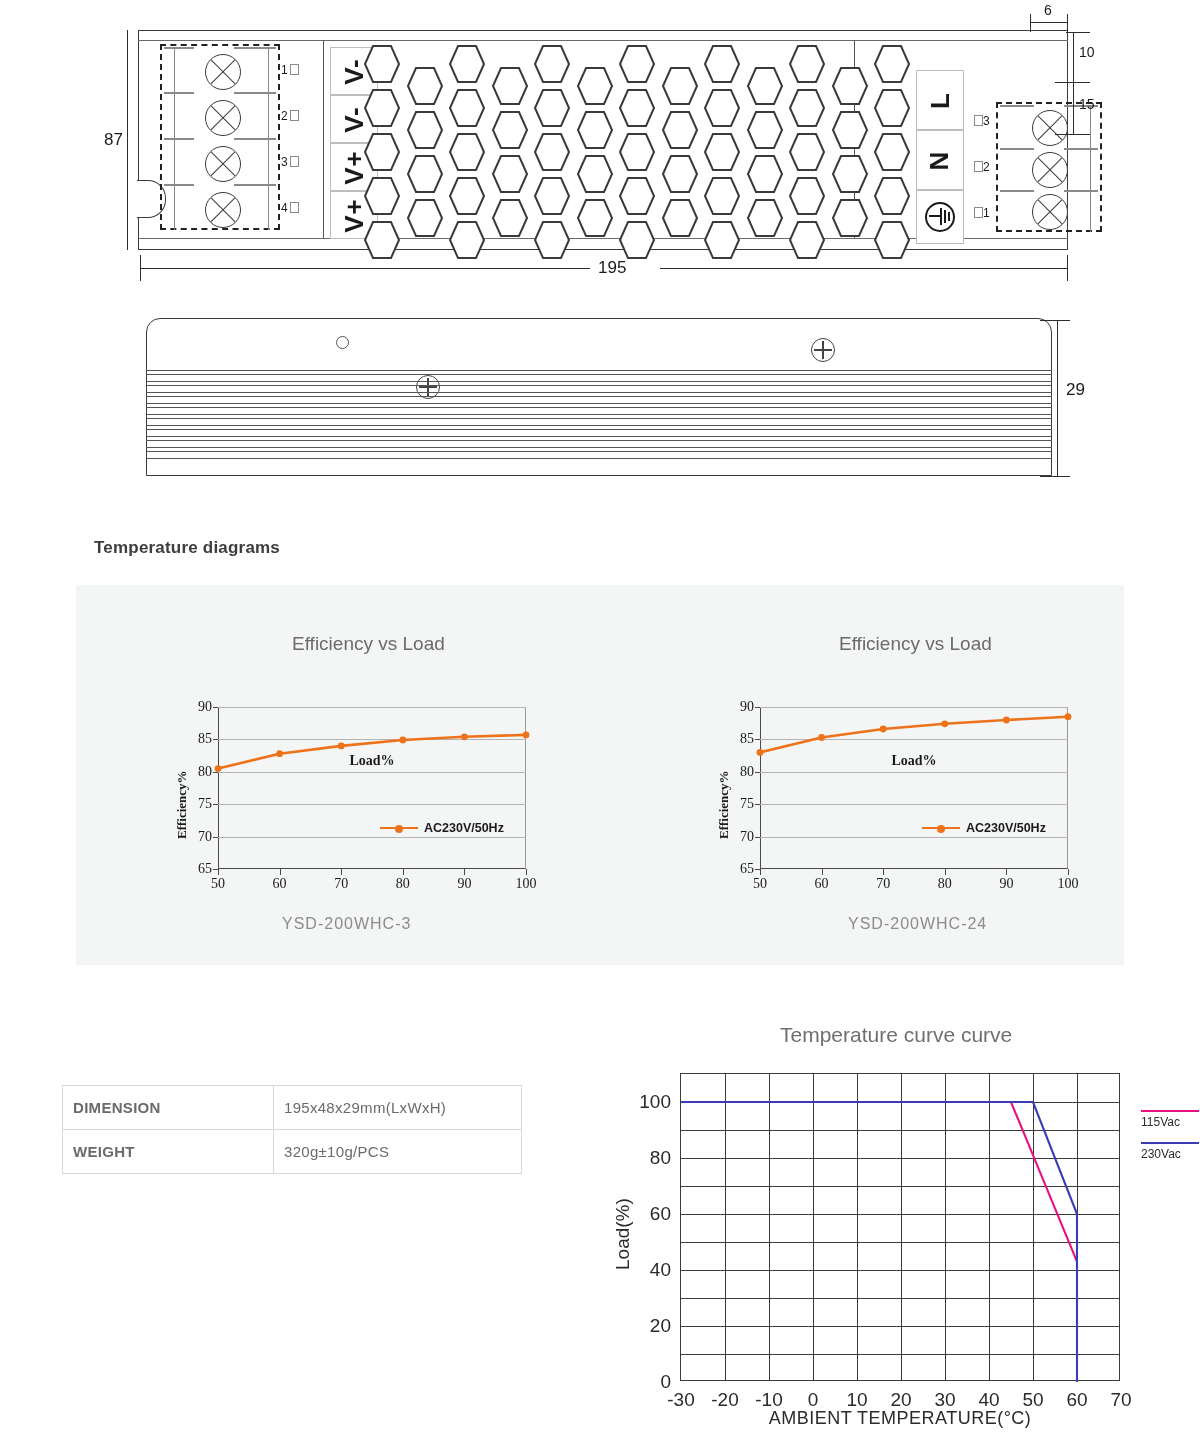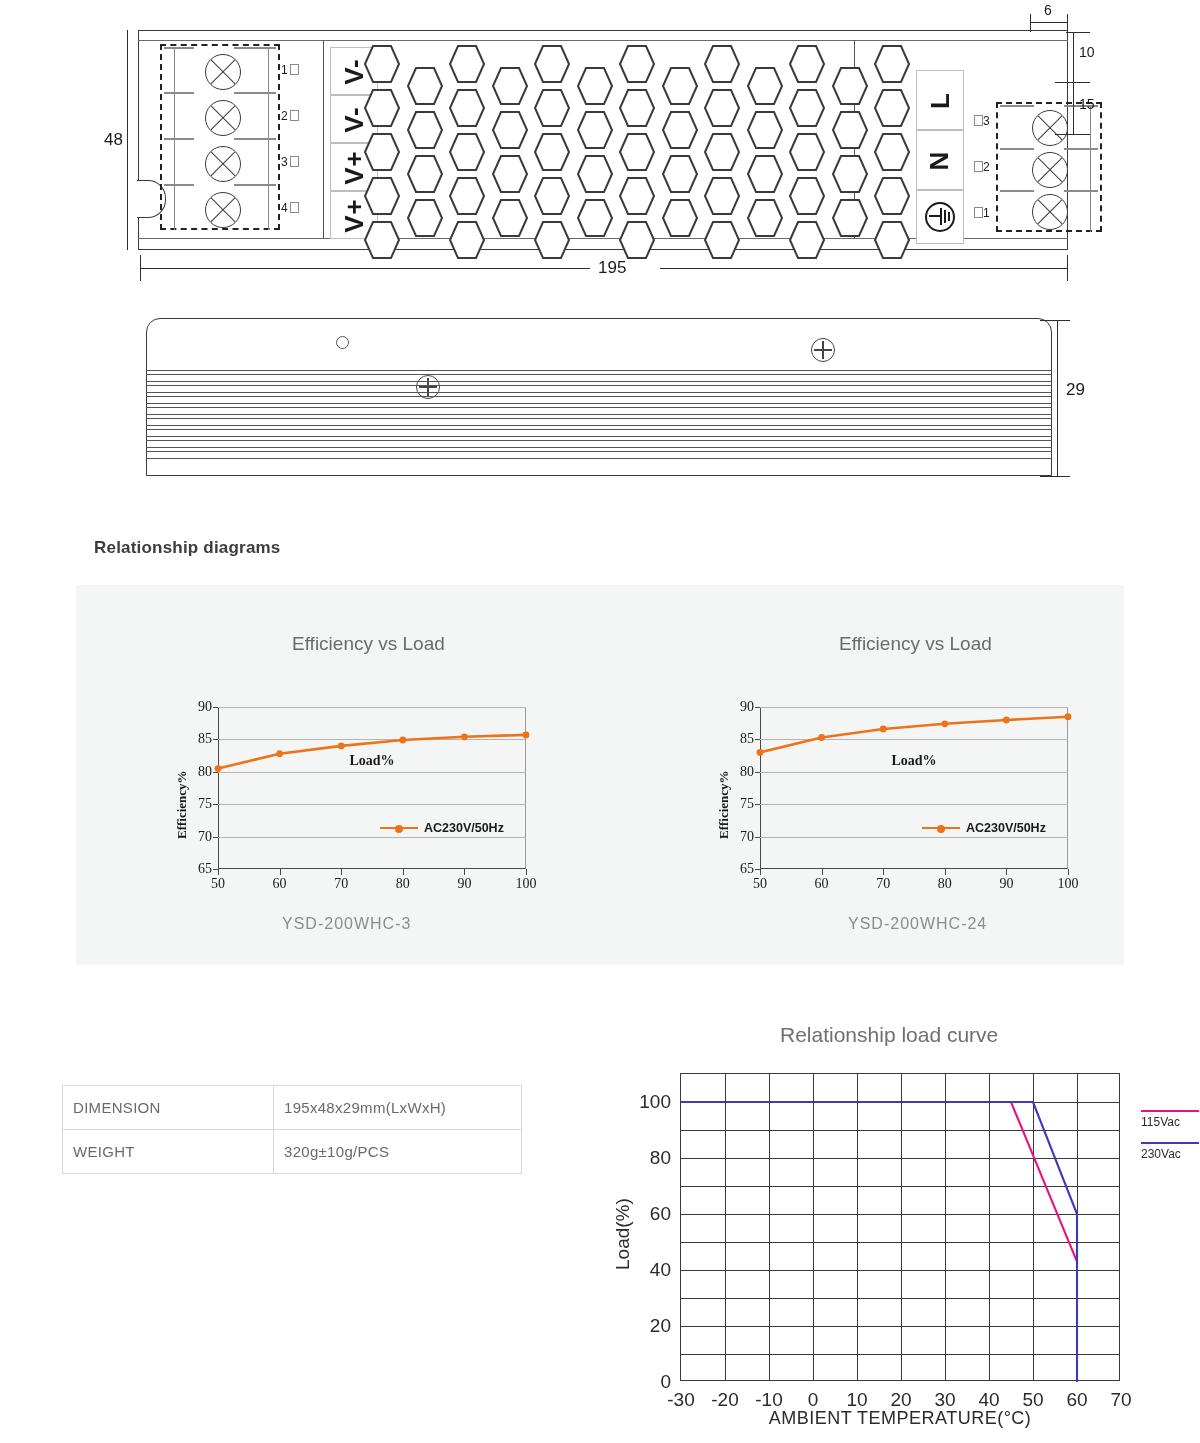--- a/index.html
+++ b/index.html
@@ -86,21 +86,21 @@
   .legline{width:38px;height:0;border-top:2.6px solid #ee7219;position:relative;}
   .legline:after{content:"";position:absolute;left:15px;top:-4px;width:8px;height:8px;
     background:#ee7219;border-radius:50%;}
   .legtxt{font-family:"Liberation Sans",sans-serif;font-size:12.5px;color:#1a1a1a;font-weight:600;}
 
   
   #pack{position:absolute;left:62px;top:1085px;width:460px;}
   #pack .ttl{font-size:21px;color:#6f6f6f;margin:0 0 12px 4px;}
   table.pk{border-collapse:collapse;width:460px;font-size:15px;color:#6a6a6a;}
   table.pk td{border:1px solid #d8d8d8;padding:13px 10px;letter-spacing:.3px;}
-  table.pk td.k{width:190px;}
+  table.pk td.k{width:190px;font-weight:bold;}
 
   
   #temp{position:absolute;left:600px;top:1015px;width:600px;height:428px;}
   #temp .ttitle{position:absolute;left:180px;top:8px;font-size:21px;color:#6f6f6f;}
   #tgrid{position:absolute;left:80px;top:58px;width:440px;height:308px;
     border:1.4px solid #3a3a3a;box-sizing:border-box;}
   .tvl{position:absolute;top:0;bottom:0;width:0;border-left:1.1px solid #3a3a3a;}
   .thl{position:absolute;left:0;right:0;height:0;border-top:1.1px solid #3a3a3a;}
   .tyt{position:absolute;right:100%;margin-right:10px;font-size:19px;color:#2b2b2b;
     transform:translateY(-50%);}
@@ -506,21 +506,21 @@
     </div>
   <div class="screw-cell" style="left:880px;top:120px;width:64px;height:40px;">
       <div class="screw"></div>
     </div>
   <div class="screw-cell" style="left:880px;top:162px;width:64px;height:40px;">
       <div class="screw"></div>
     </div>
 </div>
 
 <div class="dimline" style="left:127px;top:30px;width:1px;height:220px;"></div>
-<div class="dimtxt" style="left:104px;top:130px;">48</div>
+<div class="dimtxt" style="left:104px;top:130px;">87</div>
 
 <div class="dimline" style="left:140px;top:268px;width:450px;height:1px;"></div>
 <div class="dimline" style="left:660px;top:268px;width:408px;height:1px;"></div>
 <div class="dimline" style="left:140px;top:255px;width:1px;height:26px;"></div>
 <div class="dimline" style="left:1067px;top:255px;width:1px;height:26px;"></div>
 <div class="dimtxt" style="left:598px;top:258px;">195</div>
 
 <div class="dimline" style="left:1030px;top:22px;width:38px;height:1px;"></div>
 <div class="dimtxt" style="left:1044px;top:2px;font-size:14px;">6</div>
 <div class="dimline" style="left:1030px;top:14px;width:1px;height:18px;"></div>
@@ -564,21 +564,21 @@
       <div class="fin" style="top: 129px;"></div>
       <div class="fin" style="top: 133px;"></div>
       <div class="fin" style="top: 140px;"></div>
     </div>
 </div>
 <div class="dimline" style="left:1057px;top:320px;width:1px;height:156px;"></div>
 <div class="dimtxt" style="left:1066px;top:380px;">29</div>
 <div class="dimline" style="left:1040px;top:320px;width:30px;height:1px;"></div>
 <div class="dimline" style="left:1040px;top:476px;width:30px;height:1px;"></div>
 
-<div class="abs h-bold" style="left:94px;top:538px;">Relationship diagrams</div>
+<div class="abs h-bold" style="left:94px;top:538px;">Temperature diagrams</div>
 
 <div id="rel-panel">
 
   <div class="eff-title" style="left:216px;top:48px;">Efficiency vs Load</div>
   <div class="effchart" id="eff1" style="left:142px;top:122px;">
     <div class="plot"></div>
     <div class="ylab" style="left:-44px;top:132px;">Efficiency%</div>
     <div class="xlab" style="left:154px;top:46px;">Load%</div>
     <div class="legbox" style="left:162px;top:114px;">
       <span class="legline"></span>
@@ -685,21 +685,21 @@
         </tr>
         <tr>
           <td class="k">WEIGHT</td>
           <td>320g±10g/PCS</td>
         </tr>
       </tbody>
     </table>
 </div>
 
 <div id="temp">
-  <div class="ttitle">Relationship load curve</div>
+  <div class="ttitle">Temperature curve curve</div>
   <div id="tgrid">
       <div class="txt2" style="left: 0px;">-30</div>
       <div class="tvl" style="left: 44px;"></div>
       <div class="txt2" style="left: 44px;">-20</div>
       <div class="tvl" style="left: 88px;"></div>
       <div class="txt2" style="left: 88px;">-10</div>
       <div class="tvl" style="left: 132px;"></div>
       <div class="txt2" style="left: 132px;">0</div>
       <div class="tvl" style="left: 176px;"></div>
       <div class="txt2" style="left: 176px;">10</div>

